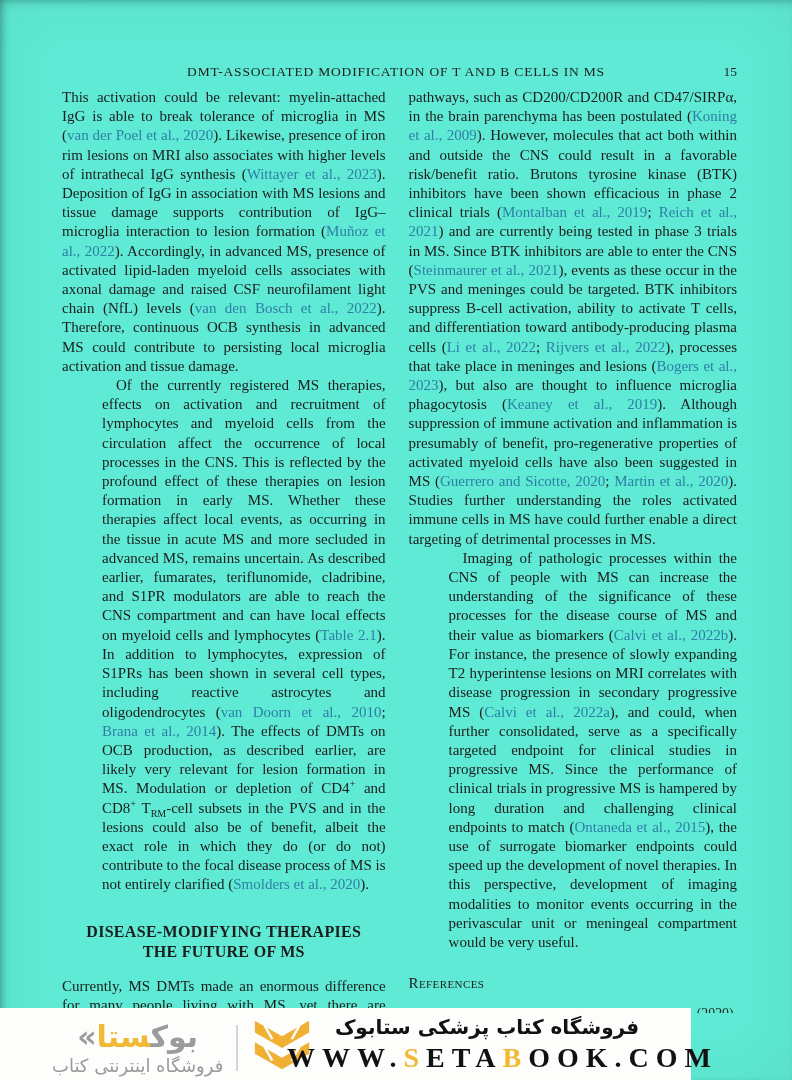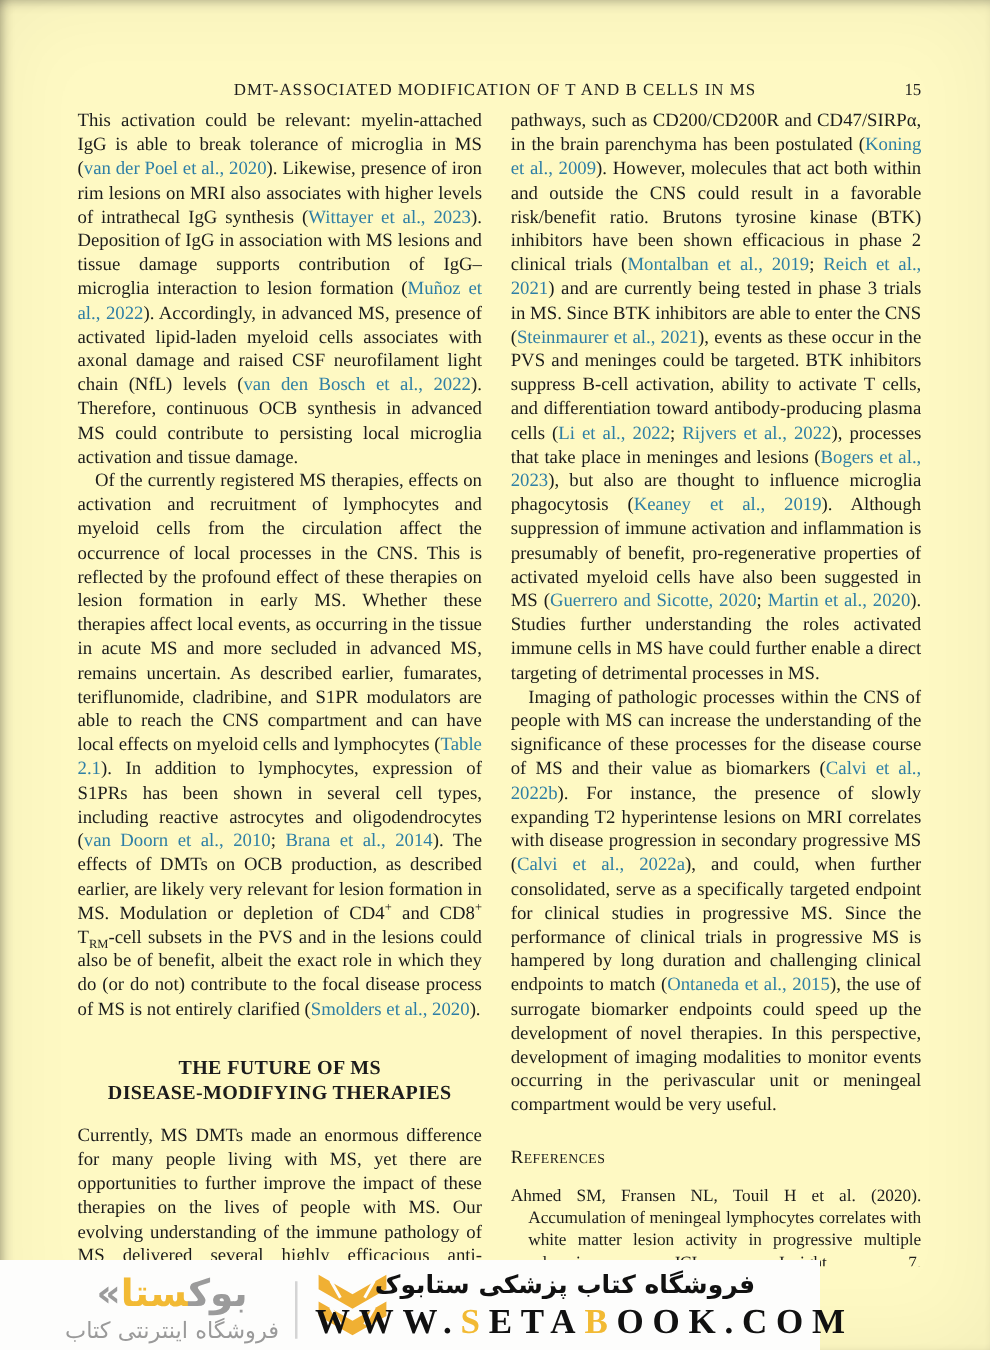--- a/index.html
+++ b/index.html
@@ -1,36 +1,36 @@
 <!DOCTYPE html>
 <html><head>
 <meta charset="utf-8">
 <style>
   html,body{margin:0;padding:0;}
   body{width:792px;height:1080px;background:#e9e9e9;font-family:"Liberation Serif","DejaVu Serif",serif;}
-  .page{position:relative;width:792px;height:1080px;background:#fef9c3;overflow:hidden;
+  .page{position:relative;width:792px;height:1080px;background:#5eead4;overflow:hidden;
         box-shadow:inset 7px 0 9px -5px rgba(0,0,0,.30), inset 0 7px 9px -5px rgba(0,0,0,.22), inset 0 0 70px rgba(0,0,0,.05);}
   .running-head{position:absolute;top:64px;left:0;width:100%;text-align:center;font-size:13.5px;
         letter-spacing:.8px;color:#1e1e1e;}
   .page-number{position:absolute;top:64px;right:55px;font-size:13.5px;color:#1e1e1e;text-align:center;}
   .columns{position:absolute;top:88px;left:62px;width:675px;height:925px;display:flex;gap:23px;overflow:hidden;}
   .col{color:#1c1c1c;font-size:15px;line-height:19.2px;text-align:justify;}
   .col-left{width:330px;}
   .col-right{width:335px;}
   .para{margin:0;}
-  .indent{text-indent:14px;}
+  .indent{text-indent:14px;margin-left:40px;}
   .cite{color:#2e7fa6;}
   sup,sub{font-size:10px;line-height:0;}
   .section-heading{font-weight:bold;text-align:center;font-size:16px;line-height:20px;
         letter-spacing:.3px;margin:27px 0 15px 0;text-indent:0;}
   .refs-heading{font-weight:normal;font-variant:small-caps;font-size:15px;letter-spacing:.4px;
         margin:22px 0 12px 0;text-align:left;}
   .ref-entry{font-size:13.8px;line-height:17.7px;padding-left:14px;text-indent:-14px;margin:0;}
   
-  .footer{position:absolute;left:0;bottom:0;width:656px;height:72px;background:#fdfdfc;z-index:5;}
+  .footer{position:absolute;left:0;bottom:0;width:656px;height:72px;background:#fdfdfc;z-index:5;padding-left:35px;}
   .brand{position:absolute;left:52px;bottom:2px;display:flex;align-items:center;gap:13px;}
   .wordmark-block{text-align:center;}
   .wordmark{font-family:"DejaVu Sans",sans-serif;font-weight:bold;font-size:30px;line-height:32px;direction:ltr;white-space:nowrap;}
   .wm-gray{color:#9b9b9b;}
   .wm-yellow{color:#f2ba34;}
   .brand-tagline{font-family:"DejaVu Sans",sans-serif;font-size:18px;color:#9a9a9a;margin-top:2px;direction:rtl;}
   .brand-divider{width:2px;height:46px;background:#d4d4d4;}
   .store-block{position:absolute;right:4px;bottom:6px;width:400px;text-align:center;}
   .store-title{font-family:"DejaVu Sans",sans-serif;font-weight:bold;font-size:20px;color:#111;direction:rtl;margin-bottom:3px;margin-top:28px;}
   .store-url{font-family:Liberation Serif, serif;font-weight:bold;font-size:28px;letter-spacing:7px;color:#111;white-space:nowrap;}
@@ -43,22 +43,22 @@
 
   <div class="running-head">DMT-ASSOCIATED MODIFICATION OF T AND B CELLS IN MS</div>
   <div class="page-number">15</div>
 
   <div class="columns">
 
     <div class="col col-left">
       <p class="para"><span>This activation could be relevant: myelin-attached IgG is able to break tolerance of microglia in MS (</span><span class="cite">van der Poel et al., 2020</span><span>). Likewise, presence of iron rim lesions on MRI also associates with higher levels of intrathecal IgG synthesis (</span><span class="cite">Wittayer et al., 2023</span><span>). Deposition of IgG in association with MS lesions and tissue damage supports contribution of IgG–microglia interaction to lesion formation (</span><span class="cite">Muñoz et al., 2022</span><span>). Accordingly, in advanced MS, presence of activated lipid-laden myeloid cells associates with axonal damage and raised CSF neurofilament light chain (NfL) levels (</span><span class="cite">van den Bosch et al., 2022</span><span>). Therefore, continuous OCB synthesis in advanced MS could contribute to persisting local microglia activation and tissue damage.</span></p>
       <p class="para indent"><span>Of the currently registered MS therapies, effects on activation and recruitment of lymphocytes and myeloid cells from the circulation affect the occurrence of local processes in the CNS. This is reflected by the profound effect of these therapies on lesion formation in early MS. Whether these therapies affect local events, as occurring in the tissue in acute MS and more secluded in advanced MS, remains uncertain. As described earlier, fumarates, teriflunomide, cladribine, and S1PR modulators are able to reach the CNS compartment and can have local effects on myeloid cells and lymphocytes (</span><span class="cite">Table 2.1</span><span>). In addition to lymphocytes, expression of S1PRs has been shown in several cell types, including reactive astrocytes and oligodendrocytes (</span><span class="cite">van Doorn et al., 2010</span><span>; </span><span class="cite">Brana et al., 2014</span><span>). The effects of DMTs on OCB production, as described earlier, are likely very relevant for lesion formation in MS. Modulation or depletion of CD4</span><sup>+</sup><span> and CD8</span><sup>+</sup><span> T</span><sub>RM</sub><span>-cell subsets in the PVS and in the lesions could also be of benefit, albeit the exact role in which they do (or do not) contribute to the focal disease process of MS is not entirely clarified (</span><span class="cite">Smolders et al., 2020</span><span>).</span></p>
       <div class="section-heading">
+        <div>DISEASE-MODIFYING THERAPIES</div>
         <div>THE FUTURE OF MS</div>
-        <div>DISEASE-MODIFYING THERAPIES</div>
       </div>
       <p class="para"><span>Currently, MS DMTs made an enormous difference for many people living with MS, yet there are opportunities to further improve the impact of these therapies on the lives of people with MS. Our evolving understanding of the immune pathology of MS delivered several highly efficacious anti-inflammatory therapies in MS and continues to be further refined by the development of novel concepts such as smoldering MS (</span></p>
 
     </div>
 
     <div class="col col-right">
       <p class="para"><span>pathways, such as CD200/CD200R and CD47/SIRPα, in the brain parenchyma has been postulated (</span><span class="cite">Koning et al., 2009</span><span>). However, molecules that act both within and outside the CNS could result in a favorable risk/benefit ratio. Brutons tyrosine kinase (BTK) inhibitors have been shown efficacious in phase 2 clinical trials (</span><span class="cite">Montalban et al., 2019</span><span>; </span><span class="cite">Reich et al., 2021</span><span>) and are currently being tested in phase 3 trials in MS. Since BTK inhibitors are able to enter the CNS (</span><span class="cite">Steinmaurer et al., 2021</span><span>), events as these occur in the PVS and meninges could be targeted. BTK inhibitors suppress B-cell activation, ability to activate T cells, and differentiation toward antibody-producing plasma cells (</span><span class="cite">Li et al., 2022</span><span>; </span><span class="cite">Rijvers et al., 2022</span><span>), processes that take place in meninges and lesions (</span><span class="cite">Bogers et al., 2023</span><span>), but also are thought to influence microglia phagocytosis (</span><span class="cite">Keaney et al., 2019</span><span>). Although suppression of immune activation and inflammation is presumably of benefit, pro-regenerative properties of activated myeloid cells have also been suggested in MS (</span><span class="cite">Guerrero and Sicotte, 2020</span><span>; </span><span class="cite">Martin et al., 2020</span><span>). Studies further understanding the roles activated immune cells in MS have could further enable a direct targeting of detrimental processes in MS.</span></p>
       <p class="para indent"><span>Imaging of pathologic processes within the CNS of people with MS can increase the understanding of the significance of these processes for the disease course of MS and their value as biomarkers (</span><span class="cite">Calvi et al., 2022b</span><span>). For instance, the presence of slowly expanding T2 hyperintense lesions on MRI correlates with disease progression in secondary progressive MS (</span><span class="cite">Calvi et al., 2022a</span><span>), and could, when further consolidated, serve as a specifically targeted endpoint for clinical studies in progressive MS. Since the performance of clinical trials in progressive MS is hampered by long duration and challenging clinical endpoints to match (</span><span class="cite">Ontaneda et al., 2015</span><span>), the use of surrogate biomarker endpoints could speed up the development of novel therapies. In this perspective, development of imaging modalities to monitor events occurring in the perivascular unit or meningeal compartment would be very useful.</span></p>
       <div class="refs-heading">References</div>
       <p class="ref-entry"><span>Ahmed SM, Fransen NL, Touil H et al. (2020). Accumulation of meningeal lymphocytes correlates with white matter lesion activity in progressive multiple sclerosis. JCI Insight 7. </span><span class="cite">https://doi.org/10.1172/JCI.INSIGHT.151683</span><span>.</span></p>

